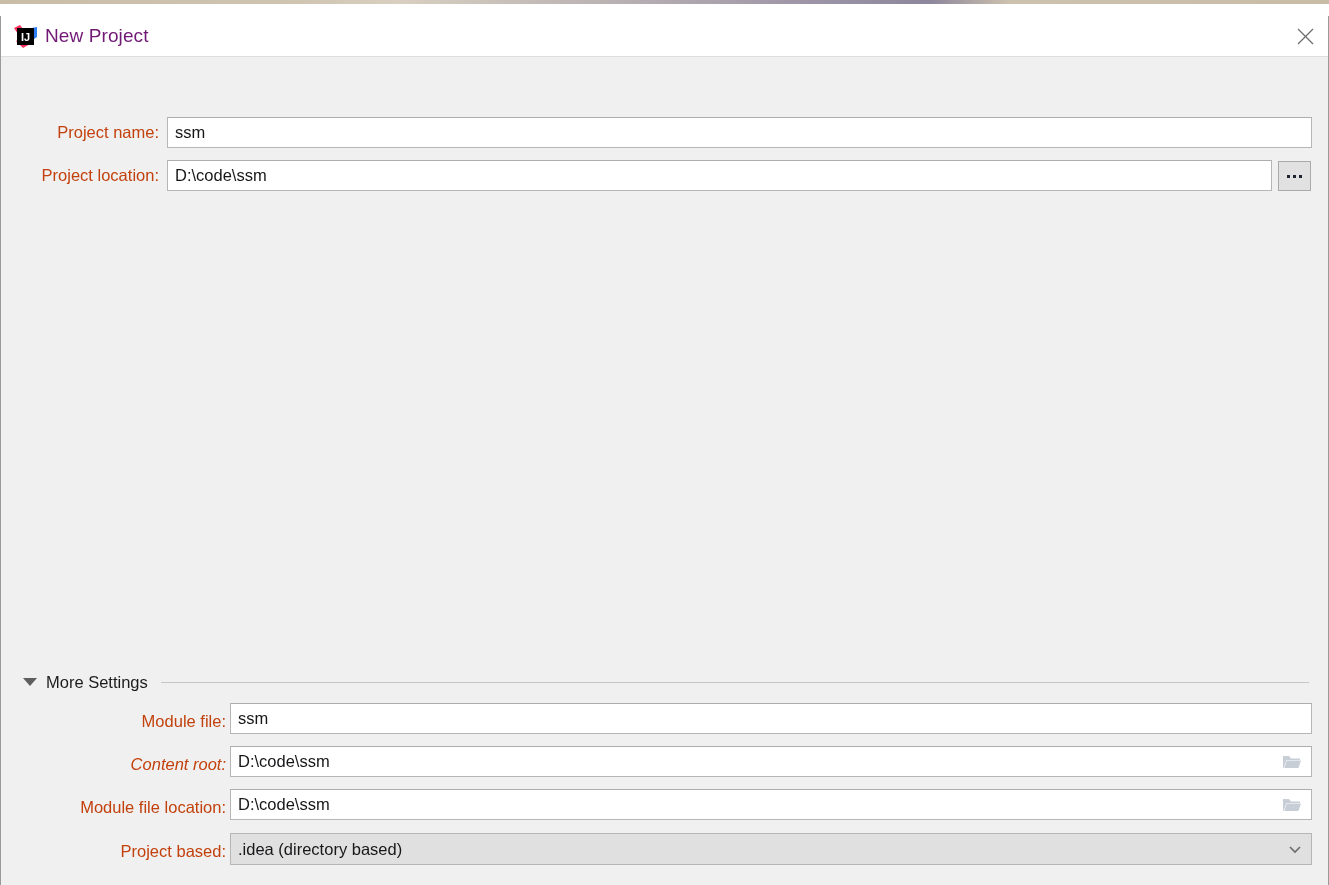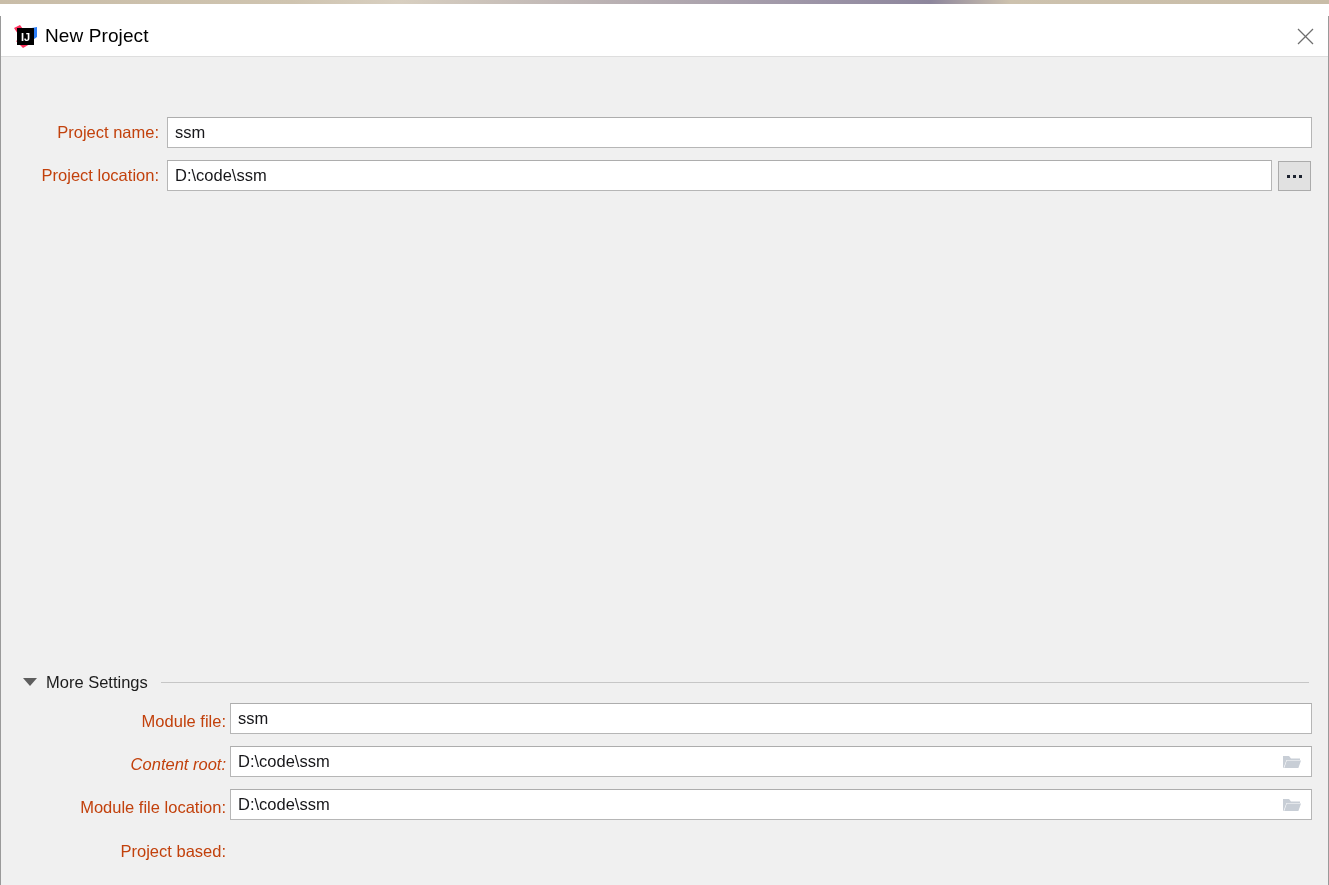--- a/index.html
+++ b/index.html
@@ -36,21 +36,21 @@
     height: 41px;
     background: #ffffff;
     border-bottom: 1px solid #dedede;
   }
   #app-logo {
     position: absolute; left: 13px; top: 9px;
     width: 23px; height: 23px;
   }
   #title-text {
     position: absolute; left: 44px; top: 9px;
-    font-size: 19px; color: #000000;
+    font-size: 19px; color: #701a75;
     letter-spacing: .1px;
   }
   #close-btn {
     position: absolute; right: 0px; top: 0px;
     width: 46px; height: 40px;
     display: flex; align-items: center; justify-content: center;
     cursor: default;
   }
   #close-btn svg { display: block; }
 
@@ -227,20 +227,28 @@
       <span class="val">D:\code\ssm</span>
       <span class="folder-icon">
         <svg width="20" height="16" viewBox="0 0 20 16">
           <path d="M1 2 L7 2 L9 4.5 L18 4.5 L18 6 L4.5 6 L1.5 14 L1 14 Z" fill="#c8ced6"></path>
           <path d="M4.8 6.5 L19 6.5 L16.4 14 L2.2 14 Z" fill="#c8ced6"></path>
         </svg>
       </span>
     </div>
 
     <div class="form-label" style="left:0px; top:785px; width:225px;">Project based:</div>
+    <div class="combo" style="left:229px; top:776px; width:1082px; height:32px;">
+      <span class="val">.idea (directory based)</span>
+      <span>
+        <svg width="18" height="12" viewBox="0 0 18 12">
+          <polyline points="4,4 9,9 14,4" fill="none" stroke="#6c6c6c" stroke-width="1.6"></polyline>
+        </svg>
+      </span>
+    </div>
 
     <div class="dlg-btn" style="left:818px; top:834px; width:114px;">Previous</div>
     <div class="dlg-btn focused" style="left:940px; top:834px; width:124px;">Finish</div>
     <div class="dlg-btn" style="left:1070px; top:834px; width:114px;">Cancel</div>
     <div class="dlg-btn" style="left:1192px; top:834px; width:119px;">Help</div>
 
   </div>
 </div>
 
 </body></html>

